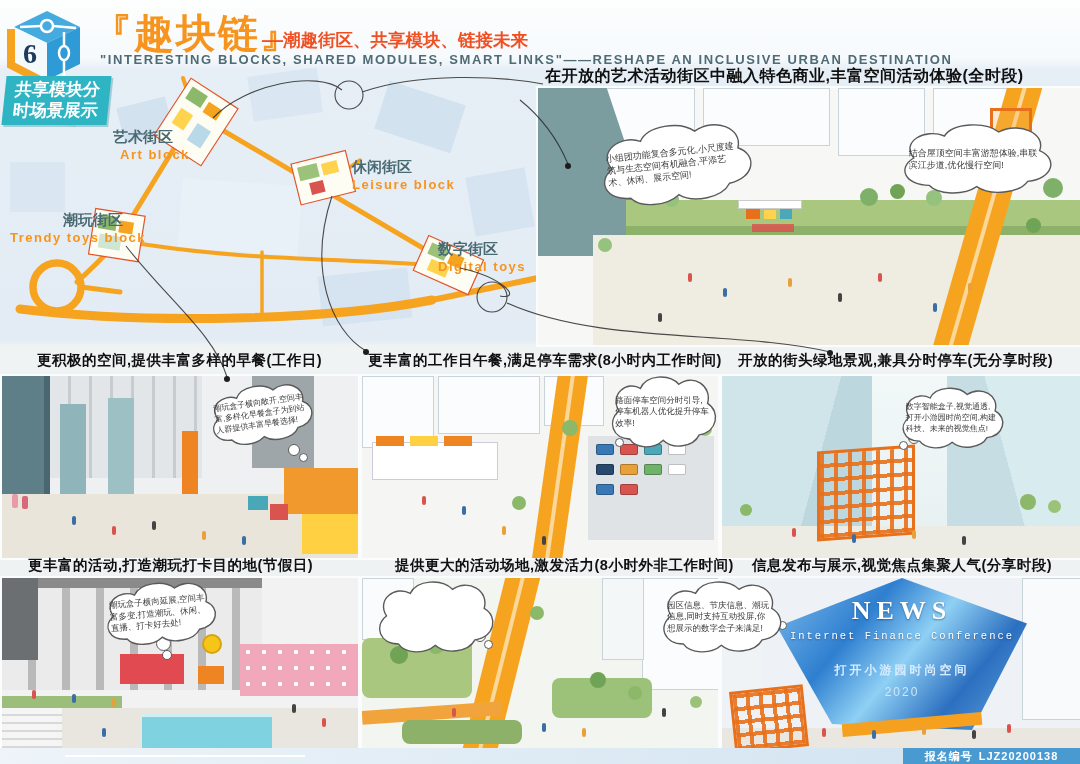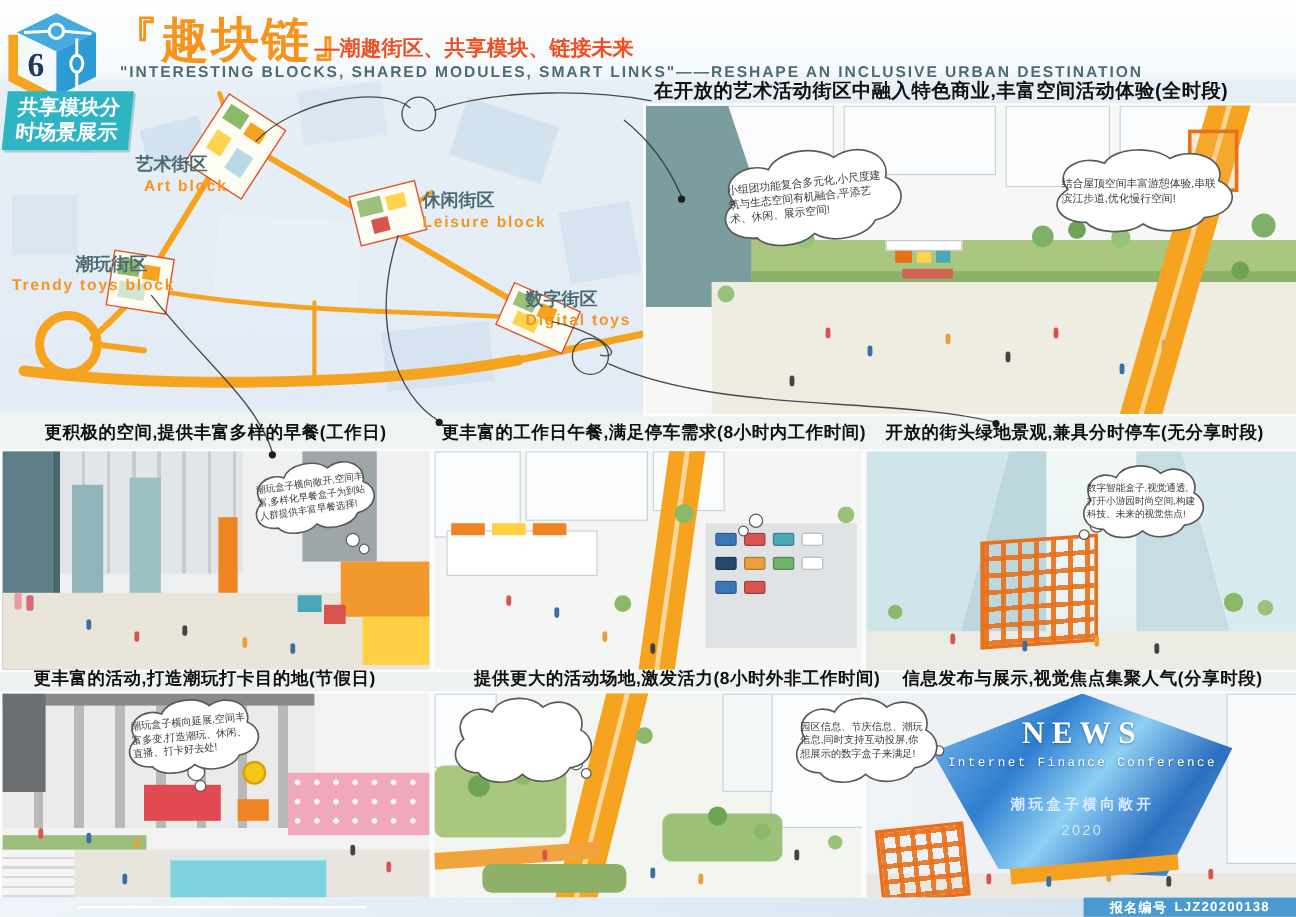--- a/index.html
+++ b/index.html
@@ -299,59 +299,65 @@
   <div class="sc" style="left:722px;top:578px;width:358px;height:170px;background:#eef2f6;">
     <div class="bldg" style="left:300px;top:0;width:58px;height:140px;background:#f8fafb;"></div>
     <div class="abs" style="left:0;top:0;width:40px;height:120px;background:#eff3f5;"></div>
     <div class="abs" style="left:0;top:150px;width:358px;height:20px;background:#e9e7e0;"></div>
     <div class="abs" style="left:55px;top:0;width:250px;height:152px;
          clip-path:polygon(50% 0,100% 30%,78% 100%,22% 96%,0 32%);
          background:linear-gradient(130deg,#7cbcec 0%,#2f7fd0 32%,#8fd0f4 52%,#2b6fc0 74%,#66a9e2 100%);">
       <div class="abs" style="left:0;top:18px;width:100%;text-align:center;color:#fff;">
         <div style="font-family:'Liberation Serif',serif;font-weight:bold;font-size:26px;letter-spacing:6px;text-shadow:0 1px 2px rgba(0,40,90,.5);">NEWS</div>
         <div style="font-family:'Liberation Mono',monospace;font-size:10.5px;letter-spacing:2px;margin-top:4px;text-shadow:0 1px 2px rgba(0,40,90,.5);">Internet Finance Conference</div>
-        <div style="font-size:12px;margin-top:20px;color:#d8ecff;letter-spacing:3px;font-weight:bold;">潮玩盒子横向敞开</div>
+        <div style="font-size:12px;margin-top:20px;color:#d8ecff;letter-spacing:3px;font-weight:bold;">打开小游园时尚空间</div>
         <div style="font-size:12px;margin-top:6px;color:#cfe6f8;letter-spacing:2px;text-align:center;">2020</div>
       </div>
     </div>
     <div class="abs" style="left:10px;top:110px;width:68px;height:56px;border:3px solid #e8701a;transform:rotate(-6deg);
          background:repeating-linear-gradient(0deg,rgba(232,112,26,.9) 0 4px,transparent 4px 13px),
                     repeating-linear-gradient(90deg,rgba(232,112,26,.9) 0 4px,transparent 4px 13px);"></div>
     <div class="abs" style="left:120px;top:140px;width:140px;height:13px;background:#f5a11f;transform:rotate(-5deg);"></div>
     <span class="p" style="left:100px;top:150px;background:#d9534f;"></span>
     <span class="p" style="left:150px;top:152px;background:#3a6ea5;"></span>
     <span class="p" style="left:200px;top:148px;background:#e8a13a;"></span>
     <span class="p" style="left:250px;top:152px;background:#444;"></span>
     <span class="p" style="left:285px;top:146px;background:#d9534f;"></span>
   </div>
 
   <div class="cloud" style="left:588px;top:120px;width:172px;height:90px;transform:rotate(-6deg);">
     <svg viewBox="0 0 200 120" preserveAspectRatio="none">
         <path d="M46,98 C18,98 8,72 28,57 C12,32 42,12 64,24 C74,4 112,2 128,18 C152,2 184,20 176,46 C198,58 192,88 162,92 C152,110 118,114 102,100 C86,114 56,112 46,98 Z" fill="#fff" stroke="#5a5a5a" stroke-width="1.4" vector-effect="non-scaling-stroke"></path>
       </svg>
     <div class="ctext">小组团功能复合多元化,小尺度建筑与生态空间有机融合,平添艺术、休闲、展示空间!</div>
   </div>
-  <div class="cloud" style="left:866px;top:120px;width:170px;height:80px;">
+  <div class="cloud" style="left:890px;top:120px;width:170px;height:80px;">
     <svg viewBox="0 0 200 120" preserveAspectRatio="none">
         <path d="M46,98 C18,98 8,72 28,57 C12,32 42,12 64,24 C74,4 112,2 128,18 C152,2 184,20 176,46 C198,58 192,88 162,92 C152,110 118,114 102,100 C86,114 56,112 46,98 Z" fill="#fff" stroke="#5a5a5a" stroke-width="1.4" vector-effect="non-scaling-stroke"></path>
       </svg>
     <div class="ctext">结合屋顶空间丰富游憩体验,串联滨江步道,优化慢行空间!</div>
   </div>
   <span class="dot" style="left:982px;top:165px;width:11px;height:11px;"></span>
   <span class="dot" style="left:997px;top:172px;width:7px;height:7px;"></span>
 
   <div class="cloud" style="left:202px;top:382px;width:116px;height:66px;transform:rotate(-8deg);">
     <svg viewBox="0 0 200 120" preserveAspectRatio="none">
         <path d="M46,98 C18,98 8,72 28,57 C12,32 42,12 64,24 C74,4 112,2 128,18 C152,2 184,20 176,46 C198,58 192,88 162,92 C152,110 118,114 102,100 C86,114 56,112 46,98 Z" fill="#fff" stroke="#5a5a5a" stroke-width="1.4" vector-effect="non-scaling-stroke"></path>
       </svg>
     <div class="ctext" style="font-size:8px;">潮玩盒子横向敞开,空间丰富,多样化早餐盒子为到站人群提供丰富早餐选择!</div>
   </div>
   <span class="dot" style="left:288px;top:444px;width:10px;height:10px;"></span>
   <span class="dot" style="left:299px;top:453px;width:7px;height:7px;"></span>
 
+  <div class="cloud" style="left:602px;top:372px;width:120px;height:82px;">
+    <svg viewBox="0 0 200 120" preserveAspectRatio="none">
+        <path d="M46,98 C18,98 8,72 28,57 C12,32 42,12 64,24 C74,4 112,2 128,18 C152,2 184,20 176,46 C198,58 192,88 162,92 C152,110 118,114 102,100 C86,114 56,112 46,98 Z" fill="#fff" stroke="#5a5a5a" stroke-width="1.4" vector-effect="non-scaling-stroke"></path>
+      </svg>
+    <div class="ctext" style="font-size:8.5px;">路面停车空间分时引导,停车机器人优化提升停车效率!</div>
+  </div>
   <span class="dot" style="left:624px;top:428px;width:10px;height:10px;"></span>
   <span class="dot" style="left:615px;top:438px;width:7px;height:7px;"></span>
 
   <div class="cloud" style="left:893px;top:384px;width:116px;height:70px;">
     <svg viewBox="0 0 200 120" preserveAspectRatio="none">
         <path d="M46,98 C18,98 8,72 28,57 C12,32 42,12 64,24 C74,4 112,2 128,18 C152,2 184,20 176,46 C198,58 192,88 162,92 C152,110 118,114 102,100 C86,114 56,112 46,98 Z" fill="#fff" stroke="#5a5a5a" stroke-width="1.4" vector-effect="non-scaling-stroke"></path>
       </svg>
     <div class="ctext" style="font-size:8px;">数字智能盒子,视觉通透,打开小游园时尚空间,构建科技、未来的视觉焦点!</div>
   </div>
   <span class="dot" style="left:908px;top:432px;width:10px;height:10px;"></span>

